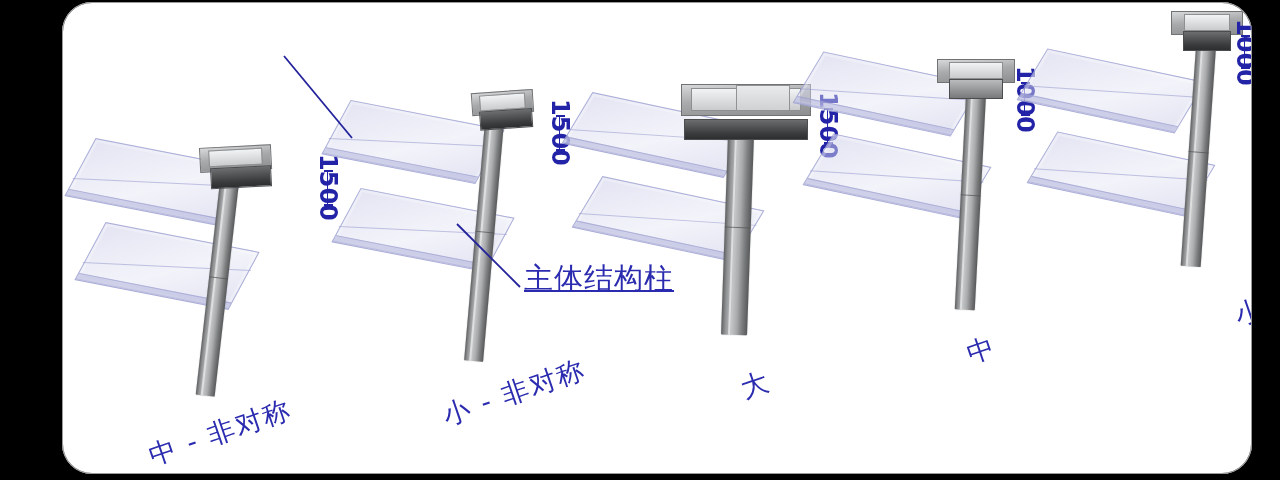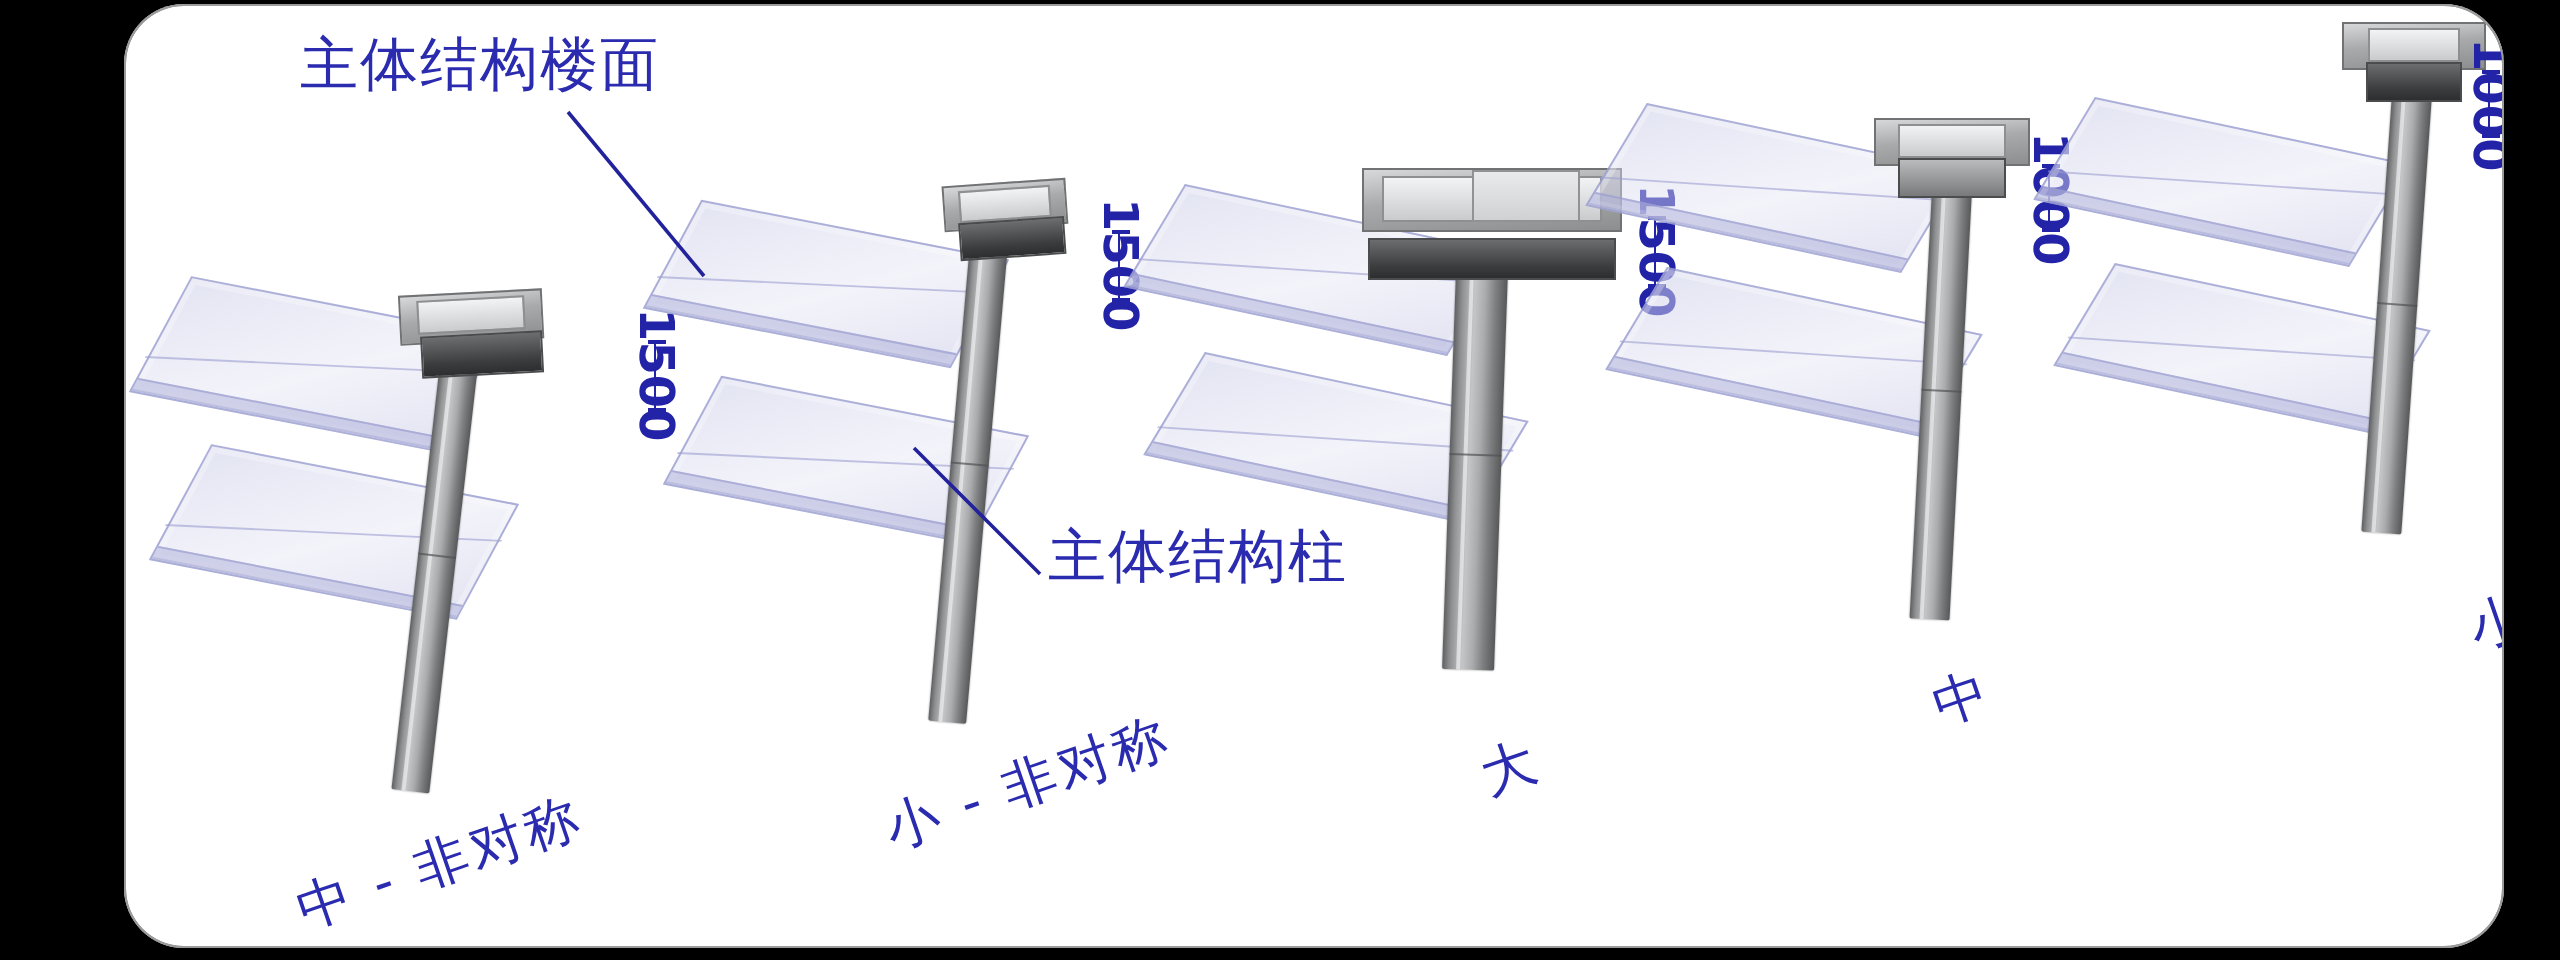--- a/index.html
+++ b/index.html
@@ -235,24 +235,23 @@
         <div class="topcap"></div>
         <div class="rim"></div>
         <div class="bowl" style="left:18%;right:18%;"></div>
         <div class="skirt" style="left:16%;right:16%;"></div>
       </div>
     </div>
     <div class="dimbar" style="left:1182px;top:33px;height:34px;"></div>
     <div class="dim" style="left:1195px;top:17px;">1000</div>
     <div class="caption" style="left:1178px;top:300px;transform:rotate(-19deg);">小</div>
 
-    <div class="callout" style="left:88px;top:16px;">主体结构楼面</div>
     <svg class="leader" style="left:0;top:0;width:1190px;height:472px;">
       <line x1="290" y1="136" x2="222" y2="54"></line>
     </svg>
 
-    <div class="callout" style="left:462px;top:262px;">主体结构柱</div>
+    <div class="callout" style="left:462px;top:262px;text-decoration:underline;">主体结构柱</div>
     <svg class="leader" style="left:0;top:0;width:1190px;height:472px;">
       <line x1="395" y1="222" x2="458" y2="285"></line>
     </svg>
 
   </div>
 </div>
 
 </body></html>

